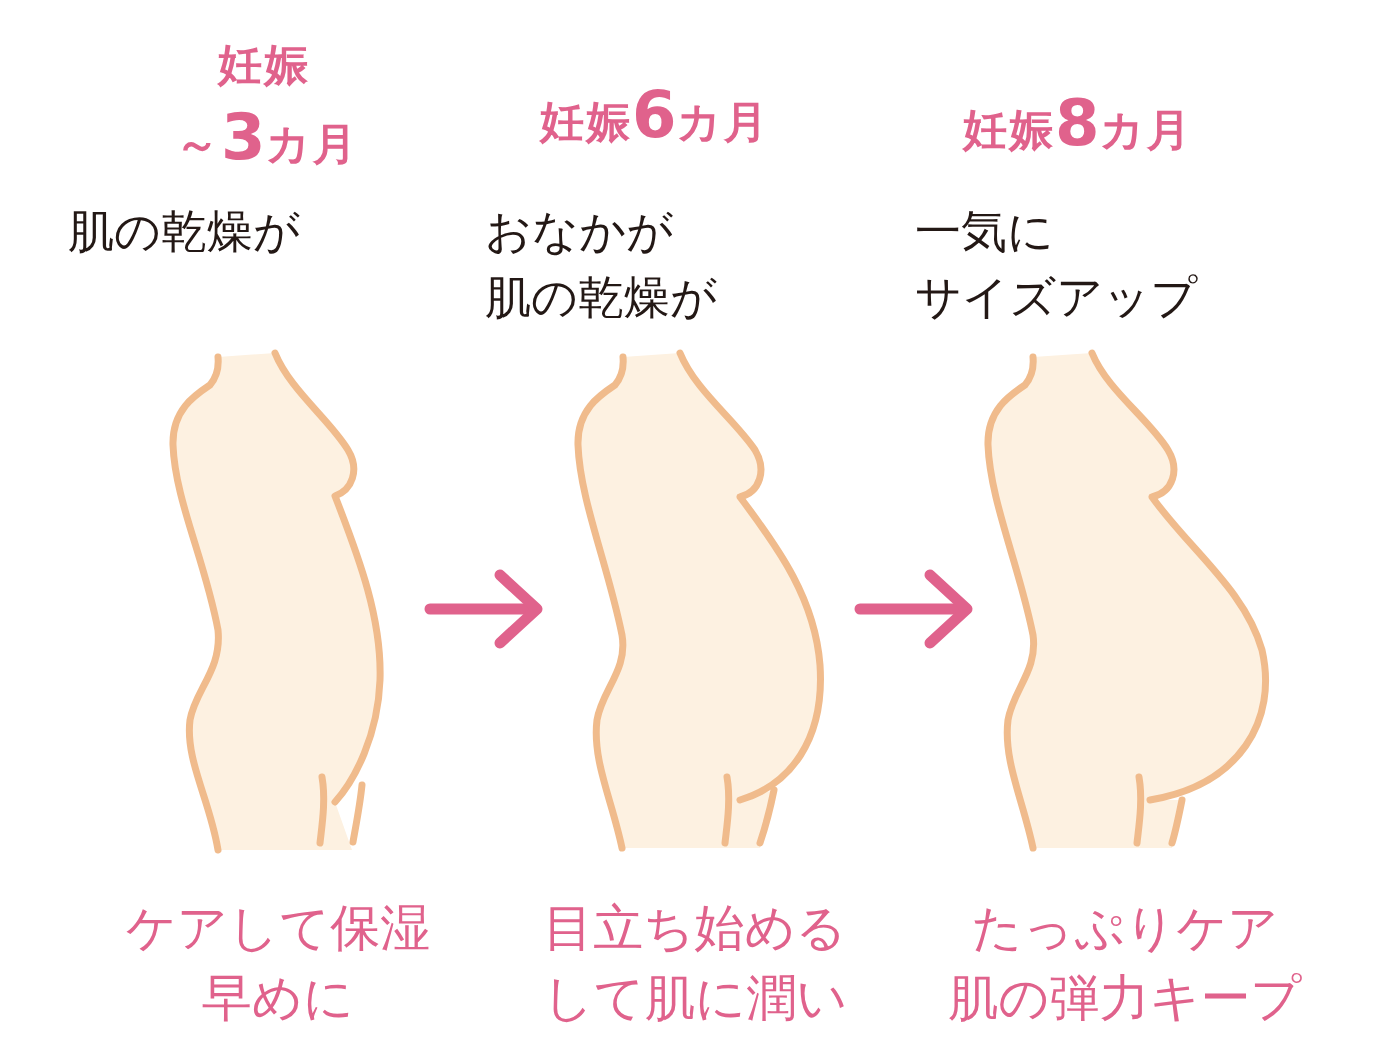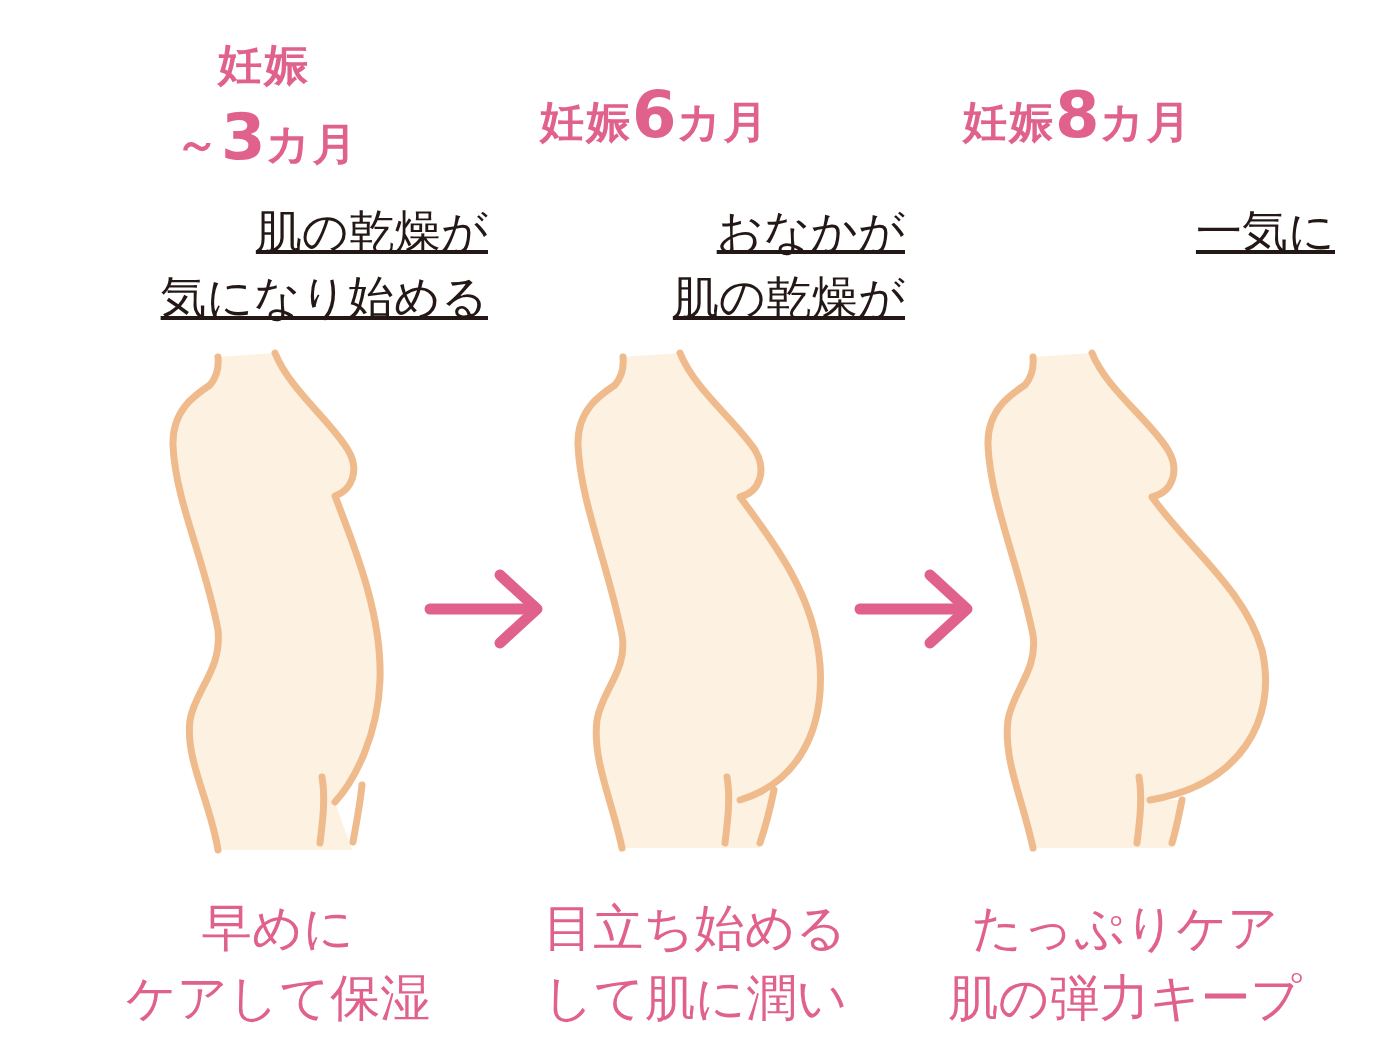--- a/index.html
+++ b/index.html
@@ -22,31 +22,30 @@
       white-space: nowrap;
       letter-spacing: 2px;
       text-align: right;
     }
     .stage-title .kanji { font-size: 44px; }
     .stage-title .num { font-size: 64px; letter-spacing: 0; }
 
     .title-1-line1 { left: 218px; top: 36px; font-size: 44px; }
     .title-1-line2 { left: 175px; top: 100px; }
     .title-2 { left: 540px; top: 78px; }
-    .title-3 { left: 963px; top: 78px; }
+    .title-3 { left: 963px; top: 86px; }
 
     .desc {
       position: absolute;
-      text-align: right;
+      text-align: left;
       font-size: 46px;
       line-height: 66px;
       color: #231815;
       white-space: nowrap;
       width: 420px;
-      text-decoration: underline;
     }
     .desc-1 { left: 68px; top: 198px; }
     .desc-2 { left: 485px; top: 198px; }
     .desc-3 { left: 915px; top: 198px; }
 
     .advice {
       position: absolute;
       text-align: center;
       font-size: 50px;
       line-height: 70px;
@@ -79,28 +78,28 @@
 <div class="stage-title title-2">
   <span class="kanji">妊娠</span><span class="num">6</span><span class="kanji">カ月</span>
 </div>
 
 <div class="stage-title title-3">
   <span class="kanji">妊娠</span><span class="num">8</span><span class="kanji">カ月</span>
 </div>
 
 <div class="desc desc-1">
   <div>肌の乾燥が</div>
-  <div>気になり始める</div>
 </div>
 <div class="desc desc-2">
   <div>おなかが</div>
   <div>肌の乾燥が</div>
 </div>
 <div class="desc desc-3">
   <div>一気に</div>
+  <div>サイズアップ</div>
 </div>
 
 <svg class="figures" viewBox="0 0 1400 1050" xmlns="http://www.w3.org/2000/svg">
 
   <g>
     <path d="M218,357 L275,353 C290,390 330,420 348,450 C360,470 352,490 335,496
              C360,560 382,620 380,680 C378,735 355,780 335,802
              L352,850 L218,850
              C210,800 185,760 190,720 C195,690 222,670 218,630
              C205,560 175,500 173,445 C172,410 195,395 210,385 C216,378 219,368 218,357 Z" fill="#fdf1e1" stroke="none"></path>
@@ -139,22 +138,22 @@
              C1023,800 1003,760 1008,720 C1013,690 1038,670 1033,635
              C1019,565 990,500 988,445 C987,410 1010,395 1025,385 C1031,378 1034,368 1033,357 Z" fill="#fdf1e1" stroke="none"></path>
     <path d="M1033,357 C1034,368 1031,378 1025,385 C1010,395 987,410 988,445 C990,500 1019,565 1033,635 C1038,670 1013,690 1008,720 C1003,760 1023,800 1033,848" fill="none" stroke="#f0bb8c" stroke-width="7" stroke-linecap="round"></path>
     <path d="M1092,353 C1107,390 1150,420 1168,450 C1180,470 1173,492 1152,497 C1190,550 1245,590 1262,650 C1278,720 1240,785 1150,800" fill="none" stroke="#f0bb8c" stroke-width="7" stroke-linecap="round" stroke-linejoin="round"></path>
     <path d="M1139,777 C1143,800 1139,825 1137,843" fill="none" stroke="#f0bb8c" stroke-width="7" stroke-linecap="round"></path>
     <path d="M1182,800 C1179,815 1176,830 1172,843" fill="none" stroke="#f0bb8c" stroke-width="7" stroke-linecap="round"></path>
   </g>
 </svg>
 
 <div class="advice advice-1">
+  <div>ケアして保湿</div>
   <div>早めに</div>
-  <div>ケアして保湿</div>
 </div>
 <div class="advice advice-2">
   <div>目立ち始める</div>
   <div>して肌に潤い</div>
 </div>
 <div class="advice advice-3">
   <div>たっぷりケア</div>
   <div>肌の弾力キープ</div>
 </div>
 

